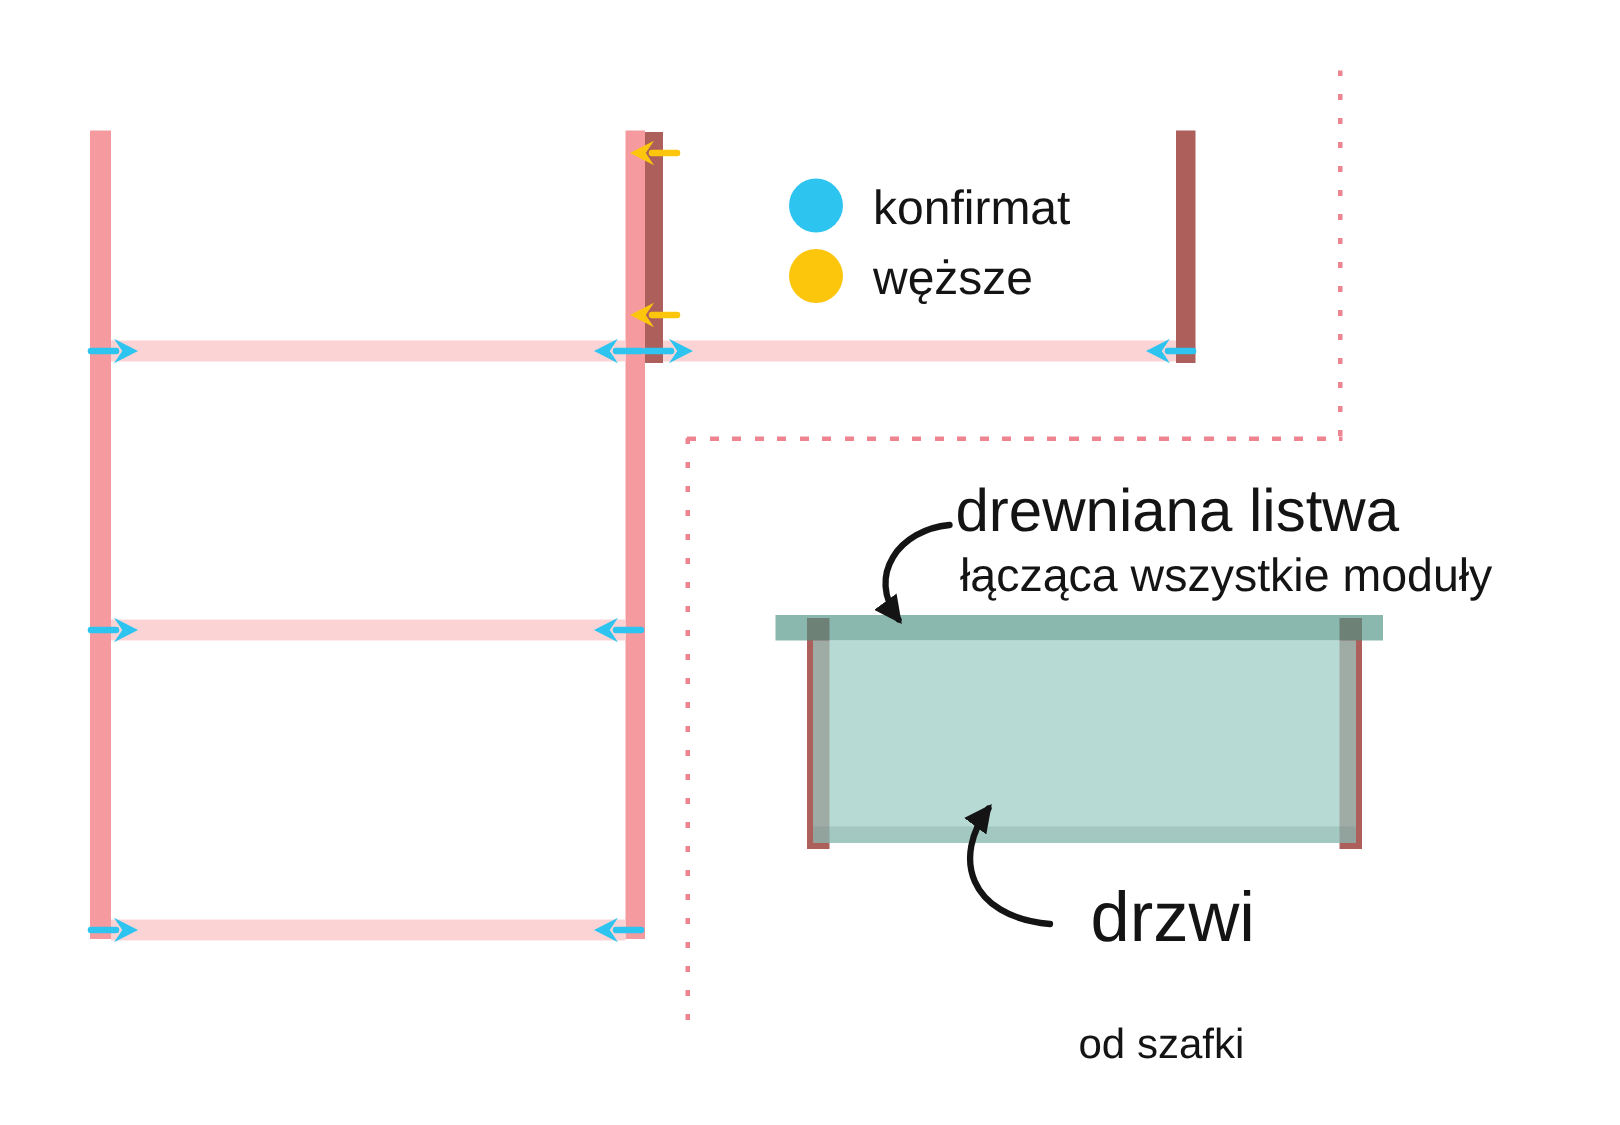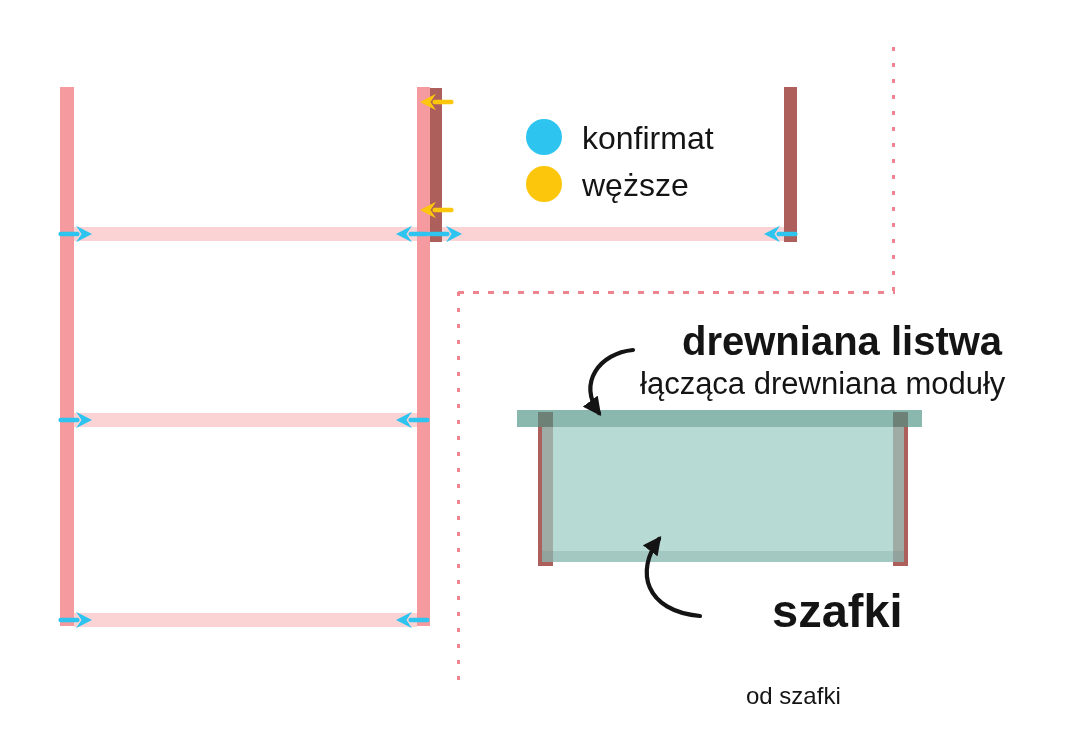--- a/index.html
+++ b/index.html
@@ -16,21 +16,21 @@
   .door-bottom{position:absolute;left:0;right:0;bottom:0;height:11px;background:rgba(96,138,129,0.22);}
   .dots-v{position:absolute;width:3px;
     background:repeating-linear-gradient(to bottom, var(--dotted-line,#ee8490) 0 4px, transparent 4px 16px);}
   .dots-h{position:absolute;height:3px;
     background:repeating-linear-gradient(to right, var(--dotted-line,#ee8490) 0 6px, transparent 6px 15px);}
   .dot{position:absolute;width:36px;height:36px;border-radius:50%;}
   .dot-konfirmat{background:var(--konfirmat,#2ec4f0);}
   .dot-wkret{background:var(--wkret,#fcc60d);}
   .label{position:absolute;font-size:32px;line-height:34px;white-space:nowrap;}
   .t{position:absolute;font-size:32px;line-height:36px;white-space:nowrap;}
-  .t-bold{position:absolute;font-weight:bold;white-space:nowrap;line-height:1.05;margin-left:45px;}
+  .t-bold{position:absolute;font-weight:normal;white-space:nowrap;line-height:1.05;}
   .ink{stroke:#141414;stroke-width:4.2;fill:none;stroke-linecap:round;}
   svg#overlay{position:absolute;left:0;top:0;pointer-events:none;}
 </style>
 </head>
 <body>
 
 <div class="canvas">
 
   <div class="rect panel" style="left:60px;top:87px;width:14px;height:539px"></div>
   <div class="rect panel" style="left:417px;top:87px;width:13px;height:539px"></div>
@@ -53,23 +53,23 @@
   </div>
 
   <div class="rect batten" style="left:538px;top:412px;width:15px;height:154px"></div>
   <div class="rect batten" style="left:893px;top:412px;width:15px;height:154px"></div>
   <div class="rect strip" style="left:517px;top:410px;width:405px;height:17px"></div>
   <div class="rect door" style="left:542px;top:427px;width:362px;height:135px">
     <div class="door-bottom"></div>
   </div>
 
   <div class="t-bold" style="left:637px;top:320px;font-size:40px">drewniana listwa</div>
-  <div class="t" style="left:640px;top:366px;font-size:31px">łącząca drewniana moduły</div>
-  <div class="t-bold" style="left:727px;top:586px;font-size:47px">szafki</div>
-  <div class="t" style="left:746px;top:678px;font-size:24px">od szafki</div>
+  <div class="t" style="left:640px;top:366px;font-size:31px">łącząca wszystkie moduły</div>
+  <div class="t-bold" style="left:727px;top:586px;font-size:47px">drzwi</div>
+  <div class="t" style="left:719px;top:678px;font-size:28px">od szafki</div>
 
   <svg id="overlay" width="1080" height="750" viewBox="0 0 1080 750">
     <defs>
       <marker id="ah" viewBox="0 0 10 10" refX="8" refY="5" markerWidth="4.4" markerHeight="4.4" orient="auto-start-reverse" markerUnits="strokeWidth">
         <path d="M0,0 L10,5 L0,10 z" fill="#141414"></path>
       </marker>
     </defs>
     <path class="ink" d="M 633 350 C 600 353 577 383 599 413" marker-end="url(#ah)"></path>
     <path class="ink" d="M 700 616 C 645 611 635 571 659 539" marker-end="url(#ah)"></path>
     <g id="fasteners">

